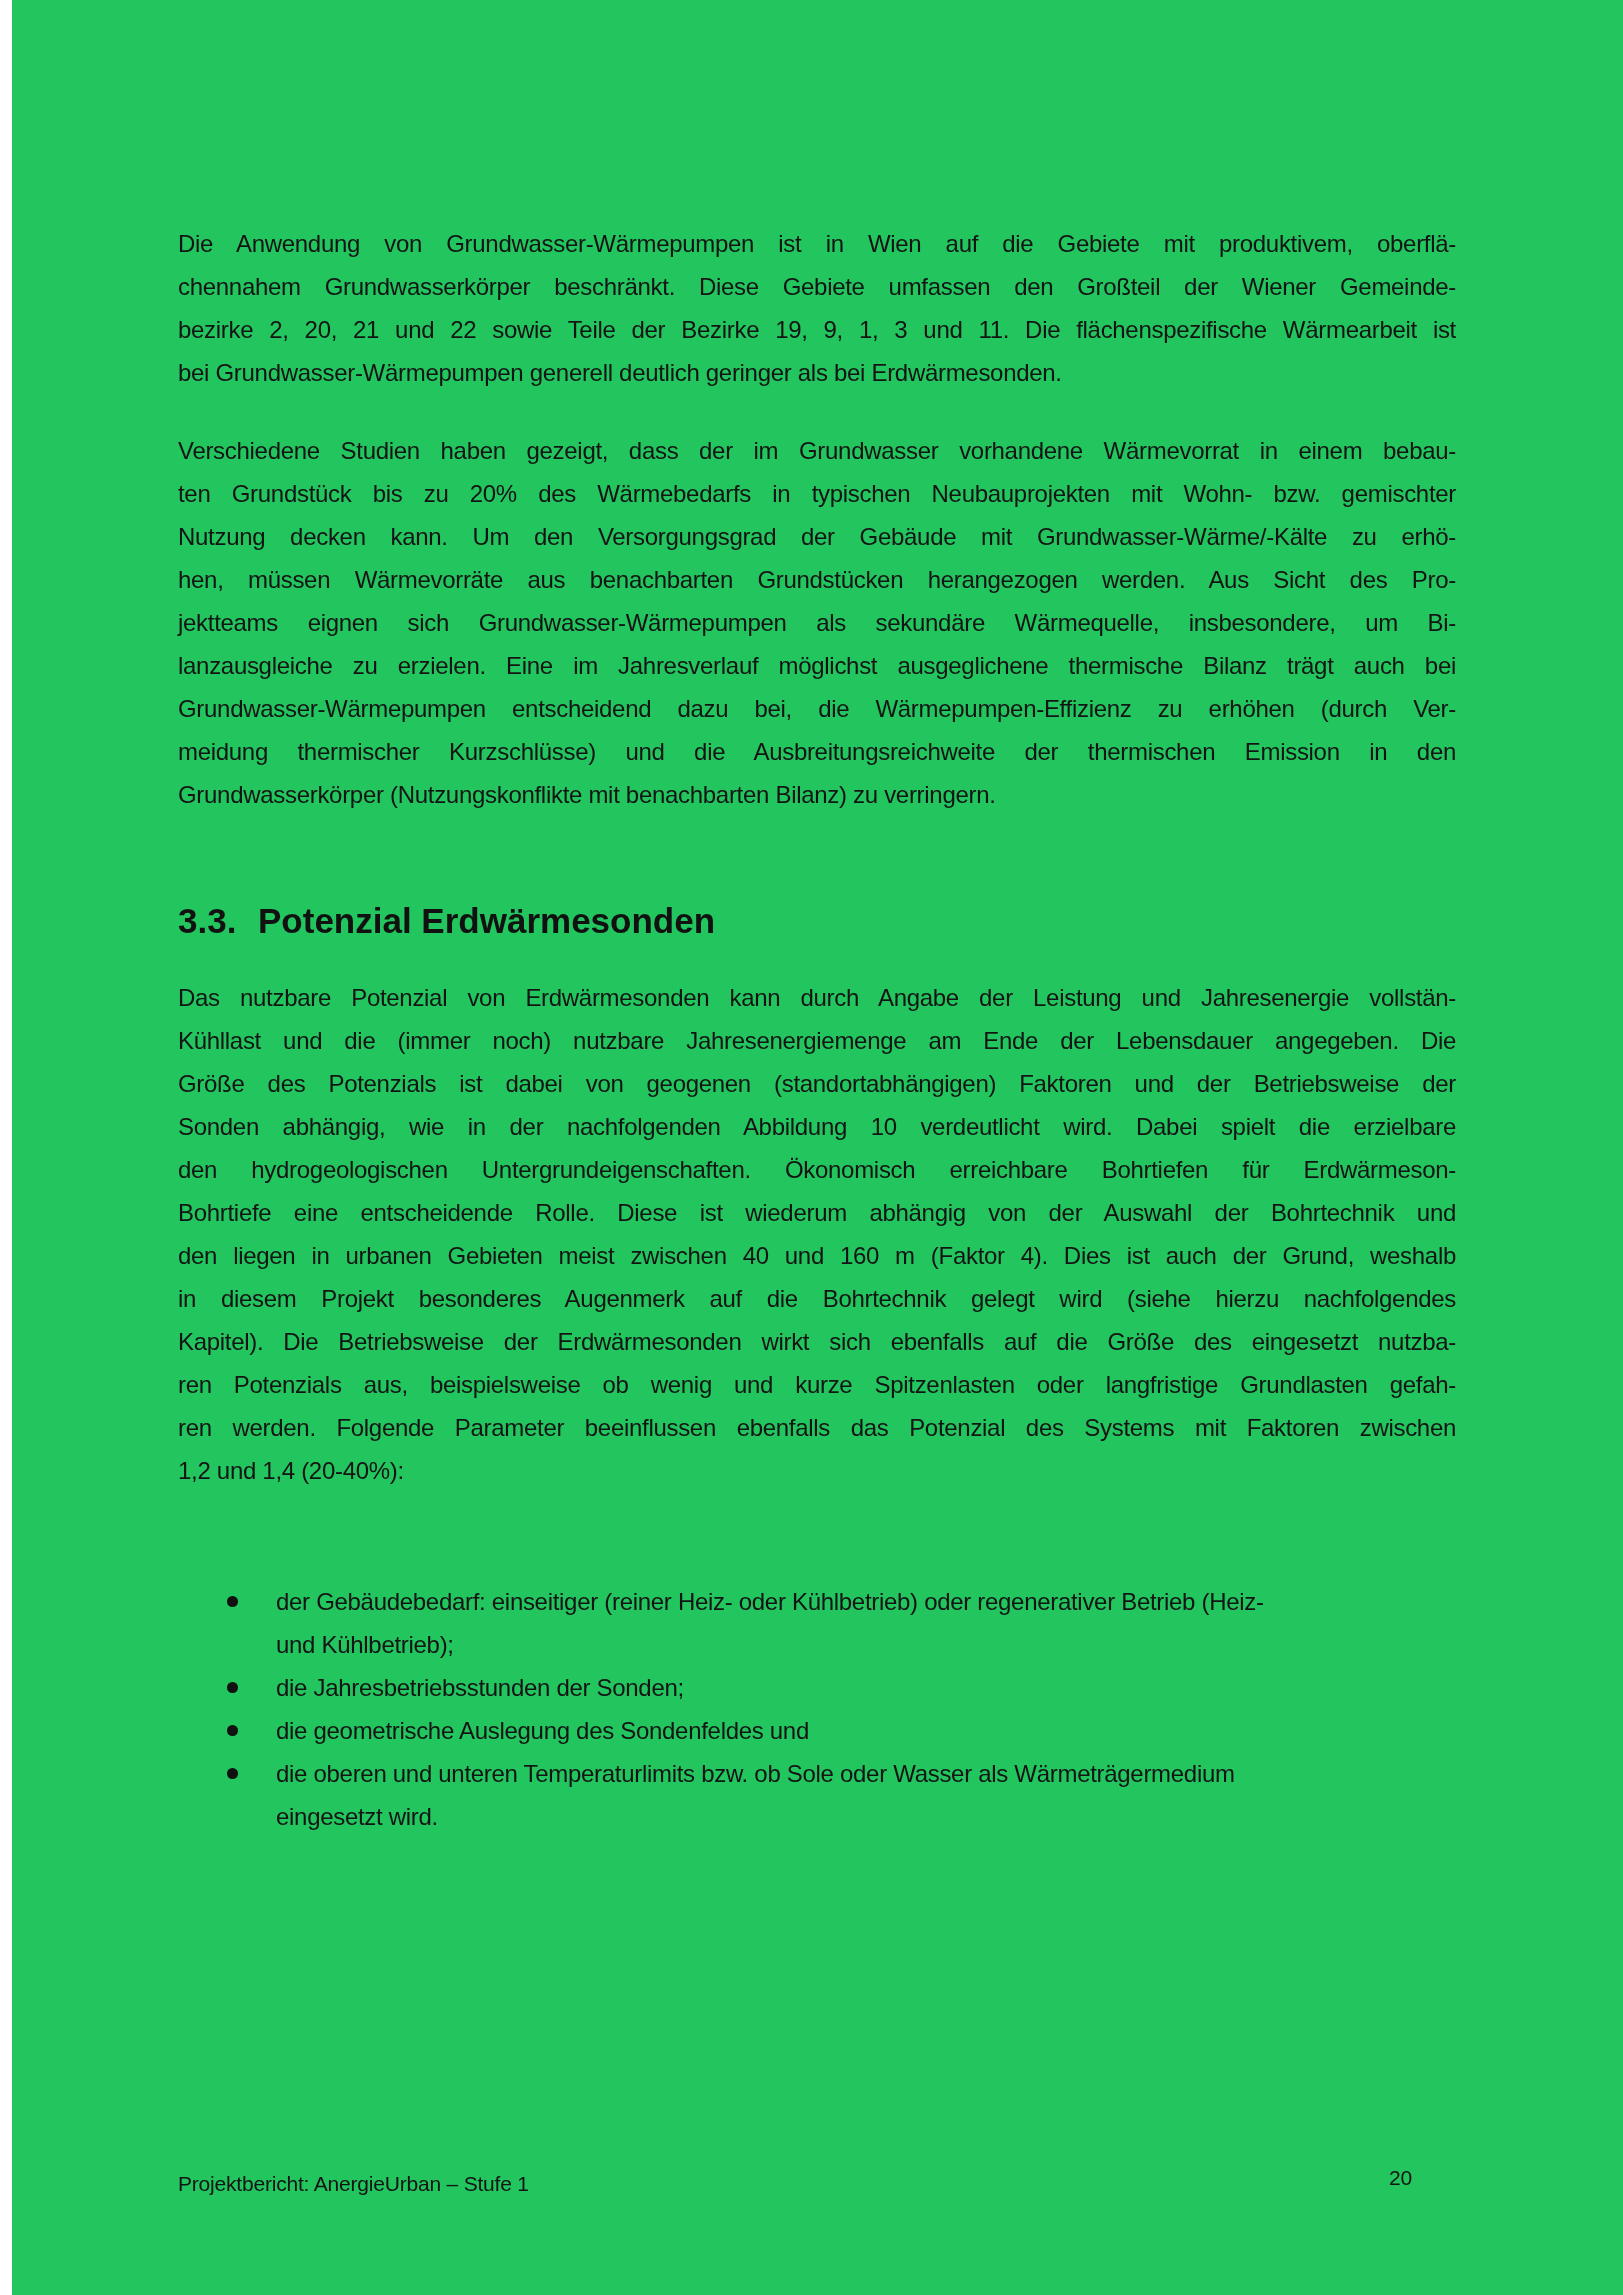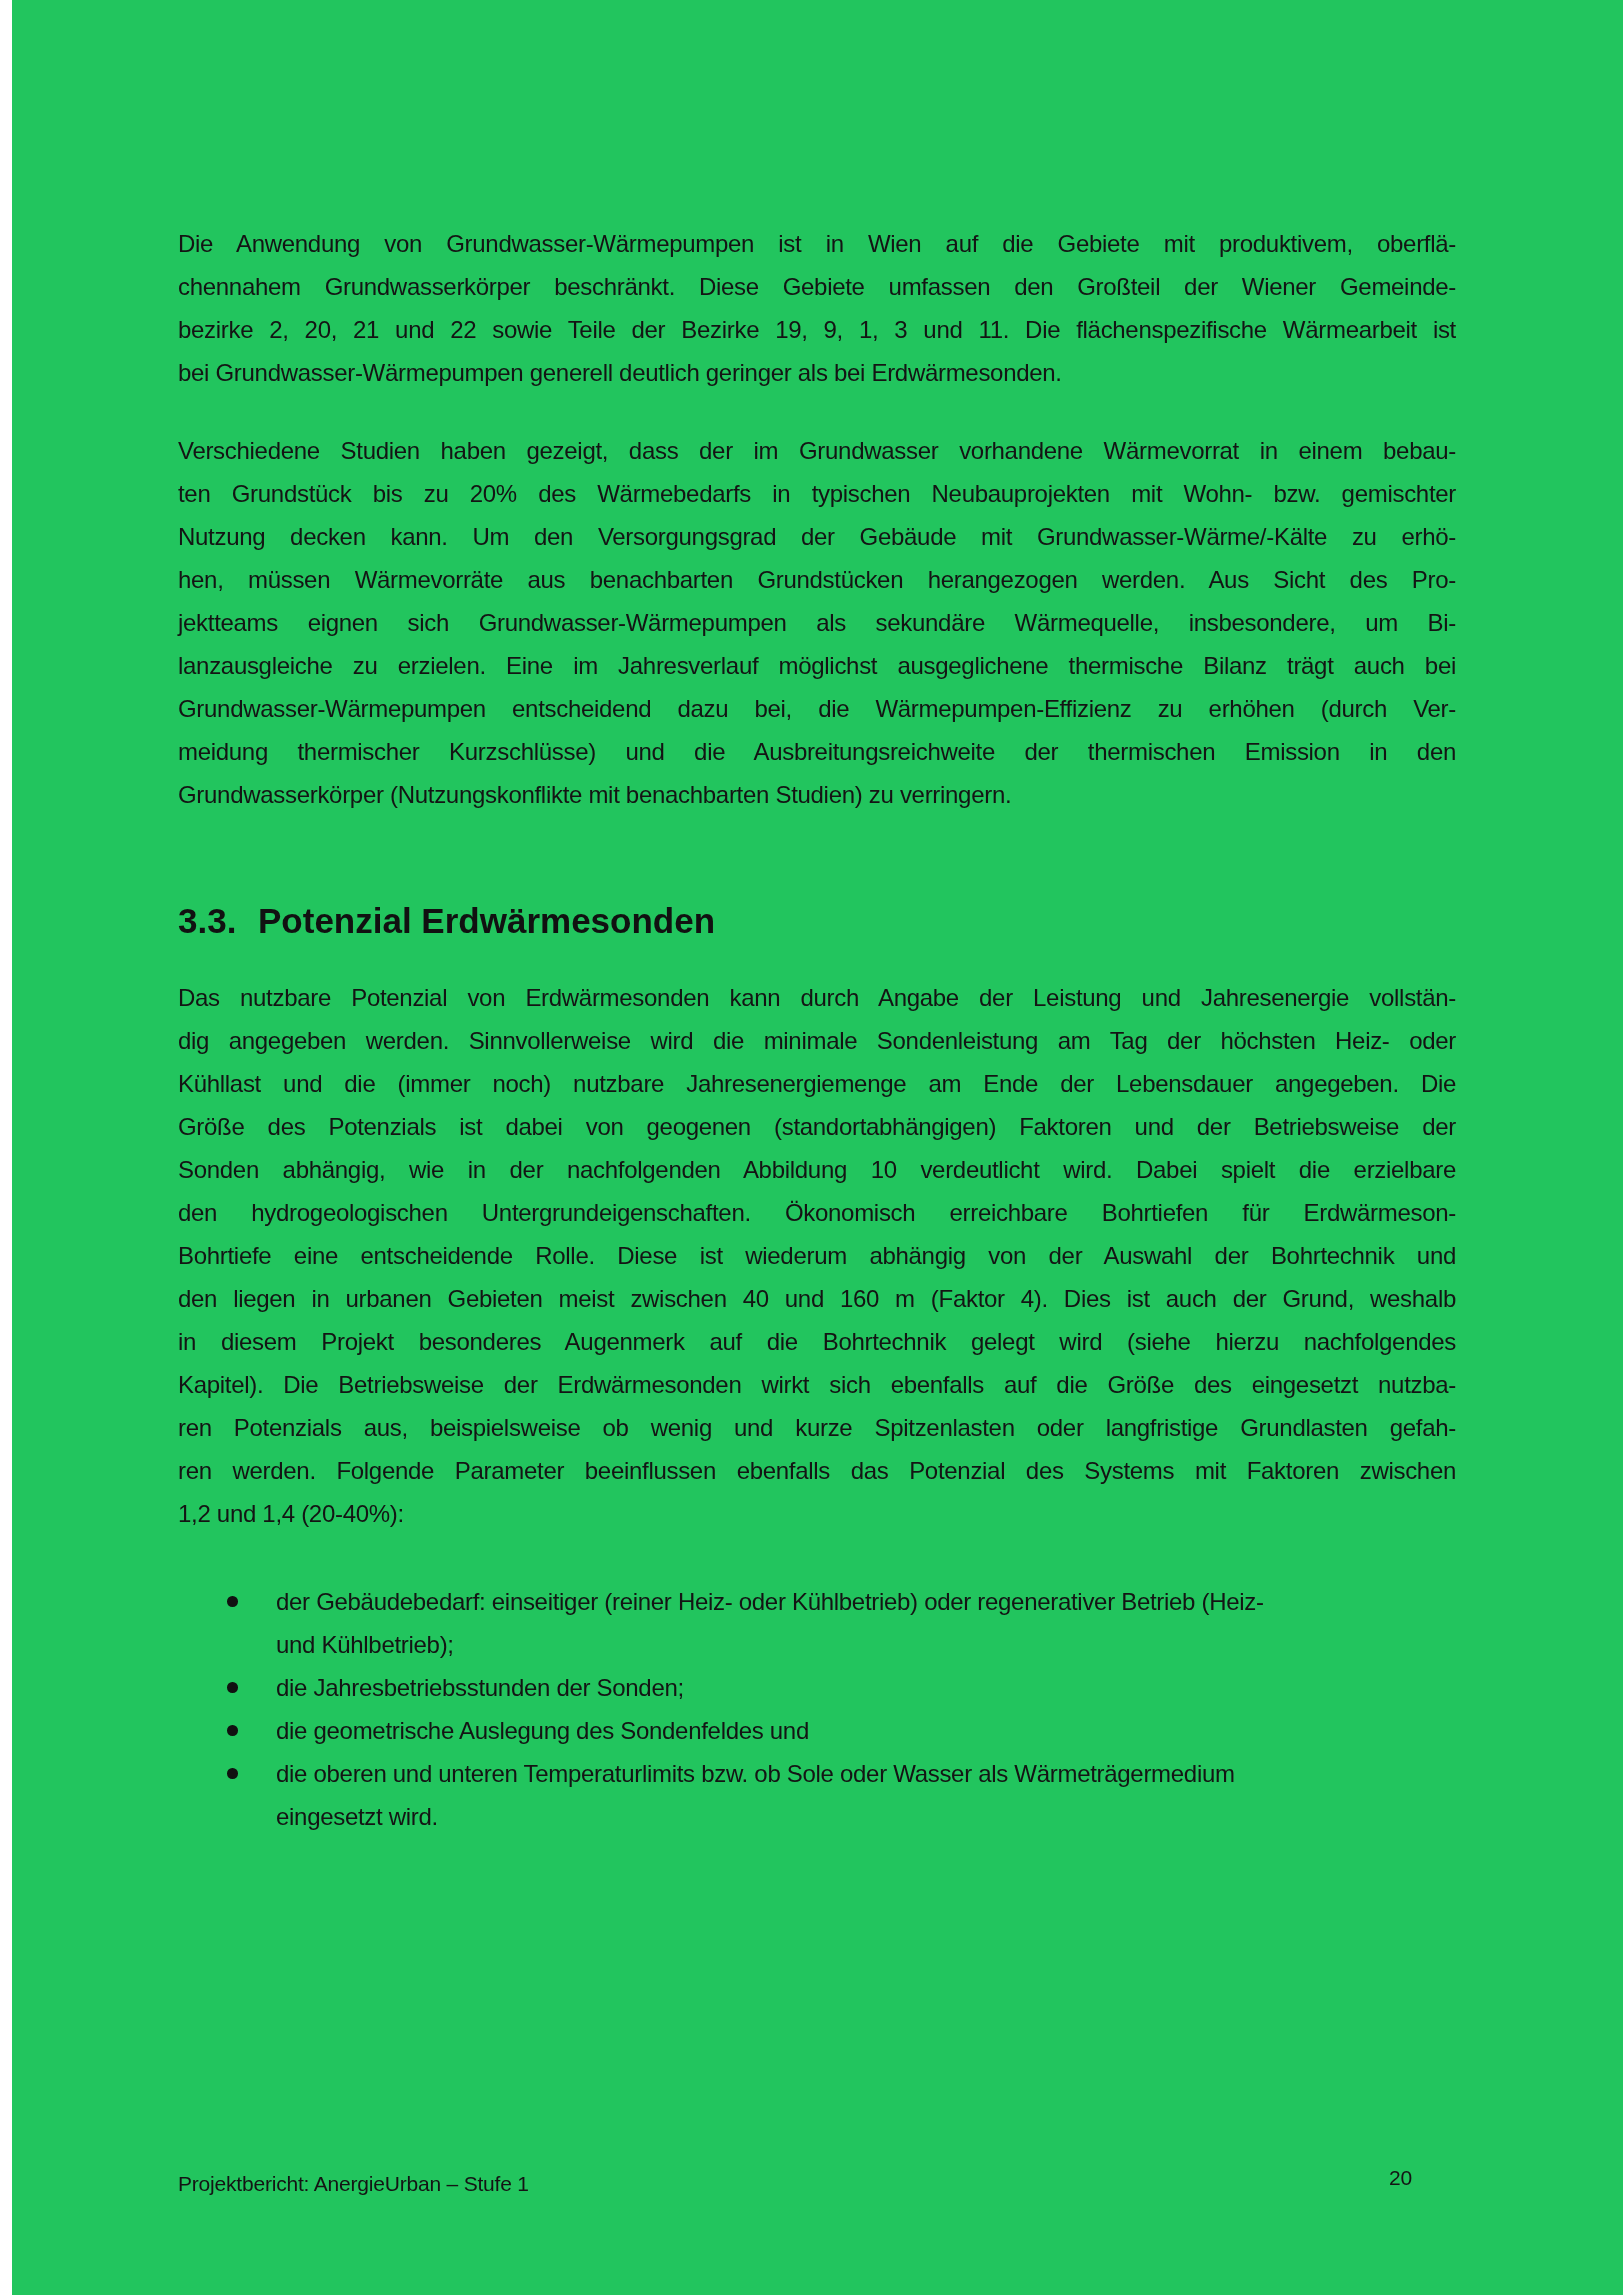--- a/index.html
+++ b/index.html
@@ -38,30 +38,29 @@
 
   <div class="block" style="top:429px;">
     <span class="line">Verschiedene Studien haben gezeigt, dass der im Grundwasser vorhandene Wärmevorrat in einem bebau-</span>
     <span class="line">ten Grundstück bis zu 20% des Wärmebedarfs in typischen Neubauprojekten mit Wohn- bzw. gemischter</span>
     <span class="line">Nutzung decken kann. Um den Versorgungsgrad der Gebäude mit Grundwasser-Wärme/-Kälte zu erhö-</span>
     <span class="line">hen, müssen Wärmevorräte aus benachbarten Grundstücken herangezogen werden. Aus Sicht des Pro-</span>
     <span class="line">jektteams eignen sich Grundwasser-Wärmepumpen als sekundäre Wärmequelle, insbesondere, um Bi-</span>
     <span class="line">lanzausgleiche zu erzielen. Eine im Jahresverlauf möglichst ausgeglichene thermische Bilanz trägt auch bei</span>
     <span class="line">Grundwasser-Wärmepumpen entscheidend dazu bei, die Wärmepumpen-Effizienz zu erhöhen (durch Ver-</span>
     <span class="line">meidung thermischer Kurzschlüsse) und die Ausbreitungsreichweite der thermischen Emission in den</span>
-    <span class="line last">Grundwasserkörper (Nutzungskonflikte mit benachbarten Studien) zu verringern.</span>
+    <span class="line last">Grundwasserkörper (Nutzungskonflikte mit benachbarten Bilanz) zu verringern.</span>
   </div>
 
   <div class="heading">
     <span class="num">3.3.</span><span>Potenzial Erdwärmesonden</span>
   </div>
 
   <div class="block" style="top:976px;">
     <span class="line">Das nutzbare Potenzial von Erdwärmesonden kann durch Angabe der Leistung und Jahresenergie vollstän-</span>
-    <span class="line">dig angegeben werden. Sinnvollerweise wird die minimale Sondenleistung am Tag der höchsten Heiz- oder</span>
     <span class="line">Kühllast und die (immer noch) nutzbare Jahresenergiemenge am Ende der Lebensdauer angegeben. Die</span>
     <span class="line">Größe des Potenzials ist dabei von geogenen (standortabhängigen) Faktoren und der Betriebsweise der</span>
     <span class="line">Sonden abhängig, wie in der nachfolgenden Abbildung 10 verdeutlicht wird. Dabei spielt die erzielbare</span>
     <span class="line">den hydrogeologischen Untergrundeigenschaften. Ökonomisch erreichbare Bohrtiefen für Erdwärmeson-</span>
     <span class="line">Bohrtiefe eine entscheidende Rolle. Diese ist wiederum abhängig von der Auswahl der Bohrtechnik und</span>
     <span class="line">den liegen in urbanen Gebieten meist zwischen 40 und 160 m (Faktor 4). Dies ist auch der Grund, weshalb</span>
     <span class="line">in diesem Projekt besonderes Augenmerk auf die Bohrtechnik gelegt wird (siehe hierzu nachfolgendes</span>
     <span class="line">Kapitel). Die Betriebsweise der Erdwärmesonden wirkt sich ebenfalls auf die Größe des eingesetzt nutzba-</span>
     <span class="line">ren Potenzials aus, beispielsweise ob wenig und kurze Spitzenlasten oder langfristige Grundlasten gefah-</span>
     <span class="line">ren werden. Folgende Parameter beeinflussen ebenfalls das Potenzial des Systems mit Faktoren zwischen</span>

